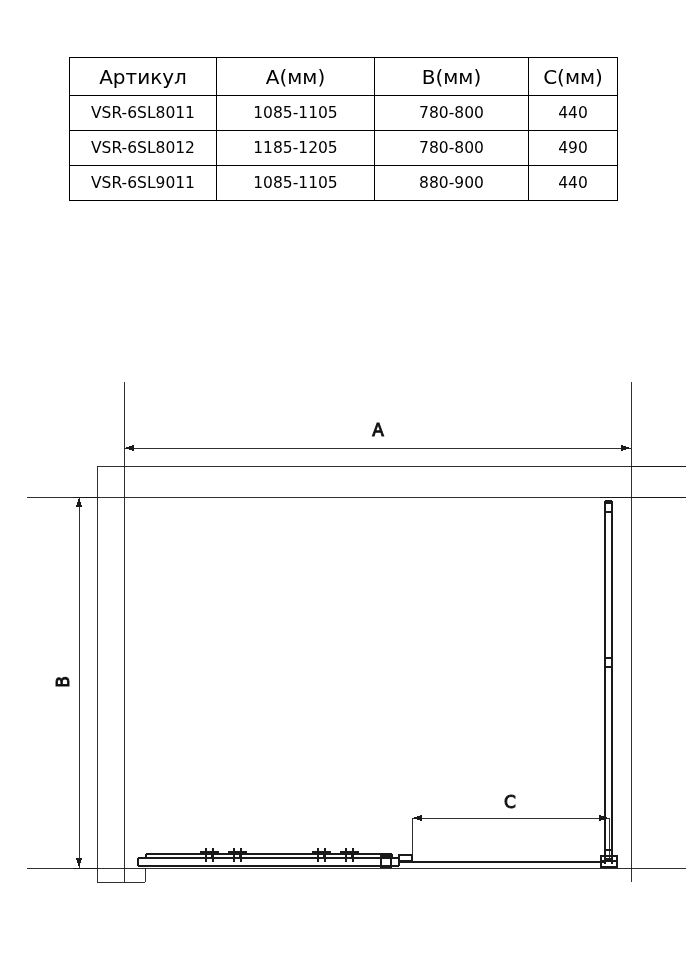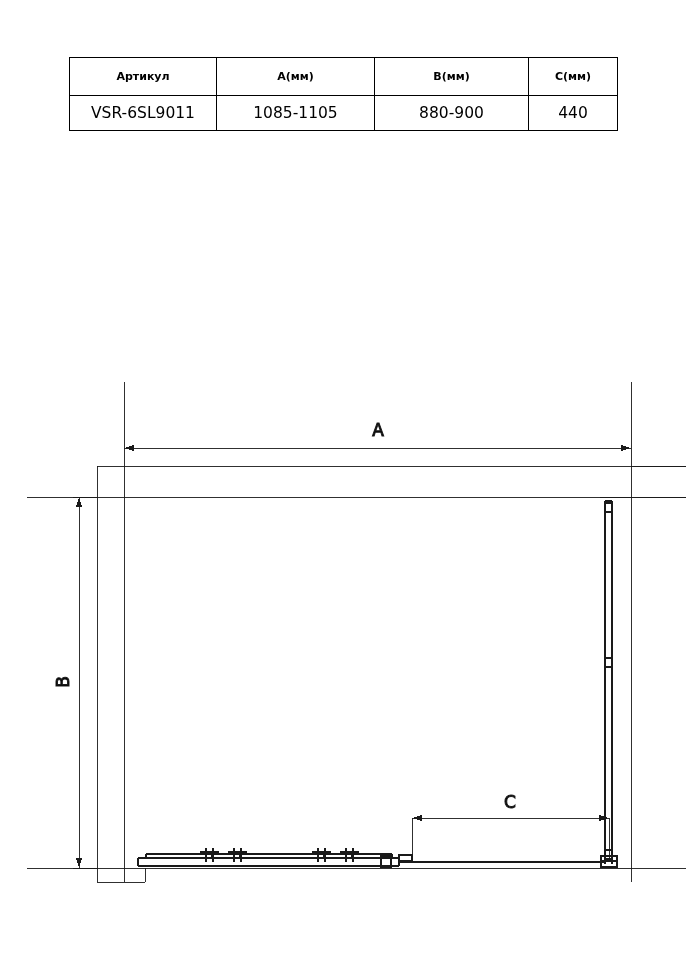--- a/index.html
+++ b/index.html
@@ -31,22 +31,22 @@
   table.spec td, table.spec th {
     border: 1px solid #000000;
     text-align: center;
     vertical-align: middle;
     padding: 4px 2px;
     font-weight: normal;
     height: 26px;
     white-space: nowrap;
   }
   table.spec thead th {
-    font-weight: bold;
-    font-size: 11px;
+    font-weight: normal;
+    font-size: 20px;
     height: 29px;
   }
   .col-art { width: 142px; }
   .col-a   { width: 153px; }
   .col-b   { width: 149px; }
   .col-c   { width: 84px; }
 
   
   .drawing {
     position: absolute;
@@ -71,20 +71,32 @@
     <thead>
       <tr>
         <th class="col-art">Артикул</th>
         <th class="col-a">A(мм)</th>
         <th class="col-b">B(мм)</th>
         <th class="col-c">C(мм)</th>
       </tr>
     </thead>
     <tbody>
       <tr>
+        <td>VSR-6SL8011</td>
+        <td>1085-1105</td>
+        <td>780-800</td>
+        <td>440</td>
+      </tr>
+      <tr>
+        <td>VSR-6SL8012</td>
+        <td>1185-1205</td>
+        <td>780-800</td>
+        <td>490</td>
+      </tr>
+      <tr>
         <td>VSR-6SL9011</td>
         <td>1085-1105</td>
         <td>880-900</td>
         <td>440</td>
       </tr>
     </tbody>
   </table>
 </div>
 
 <div class="drawing">

